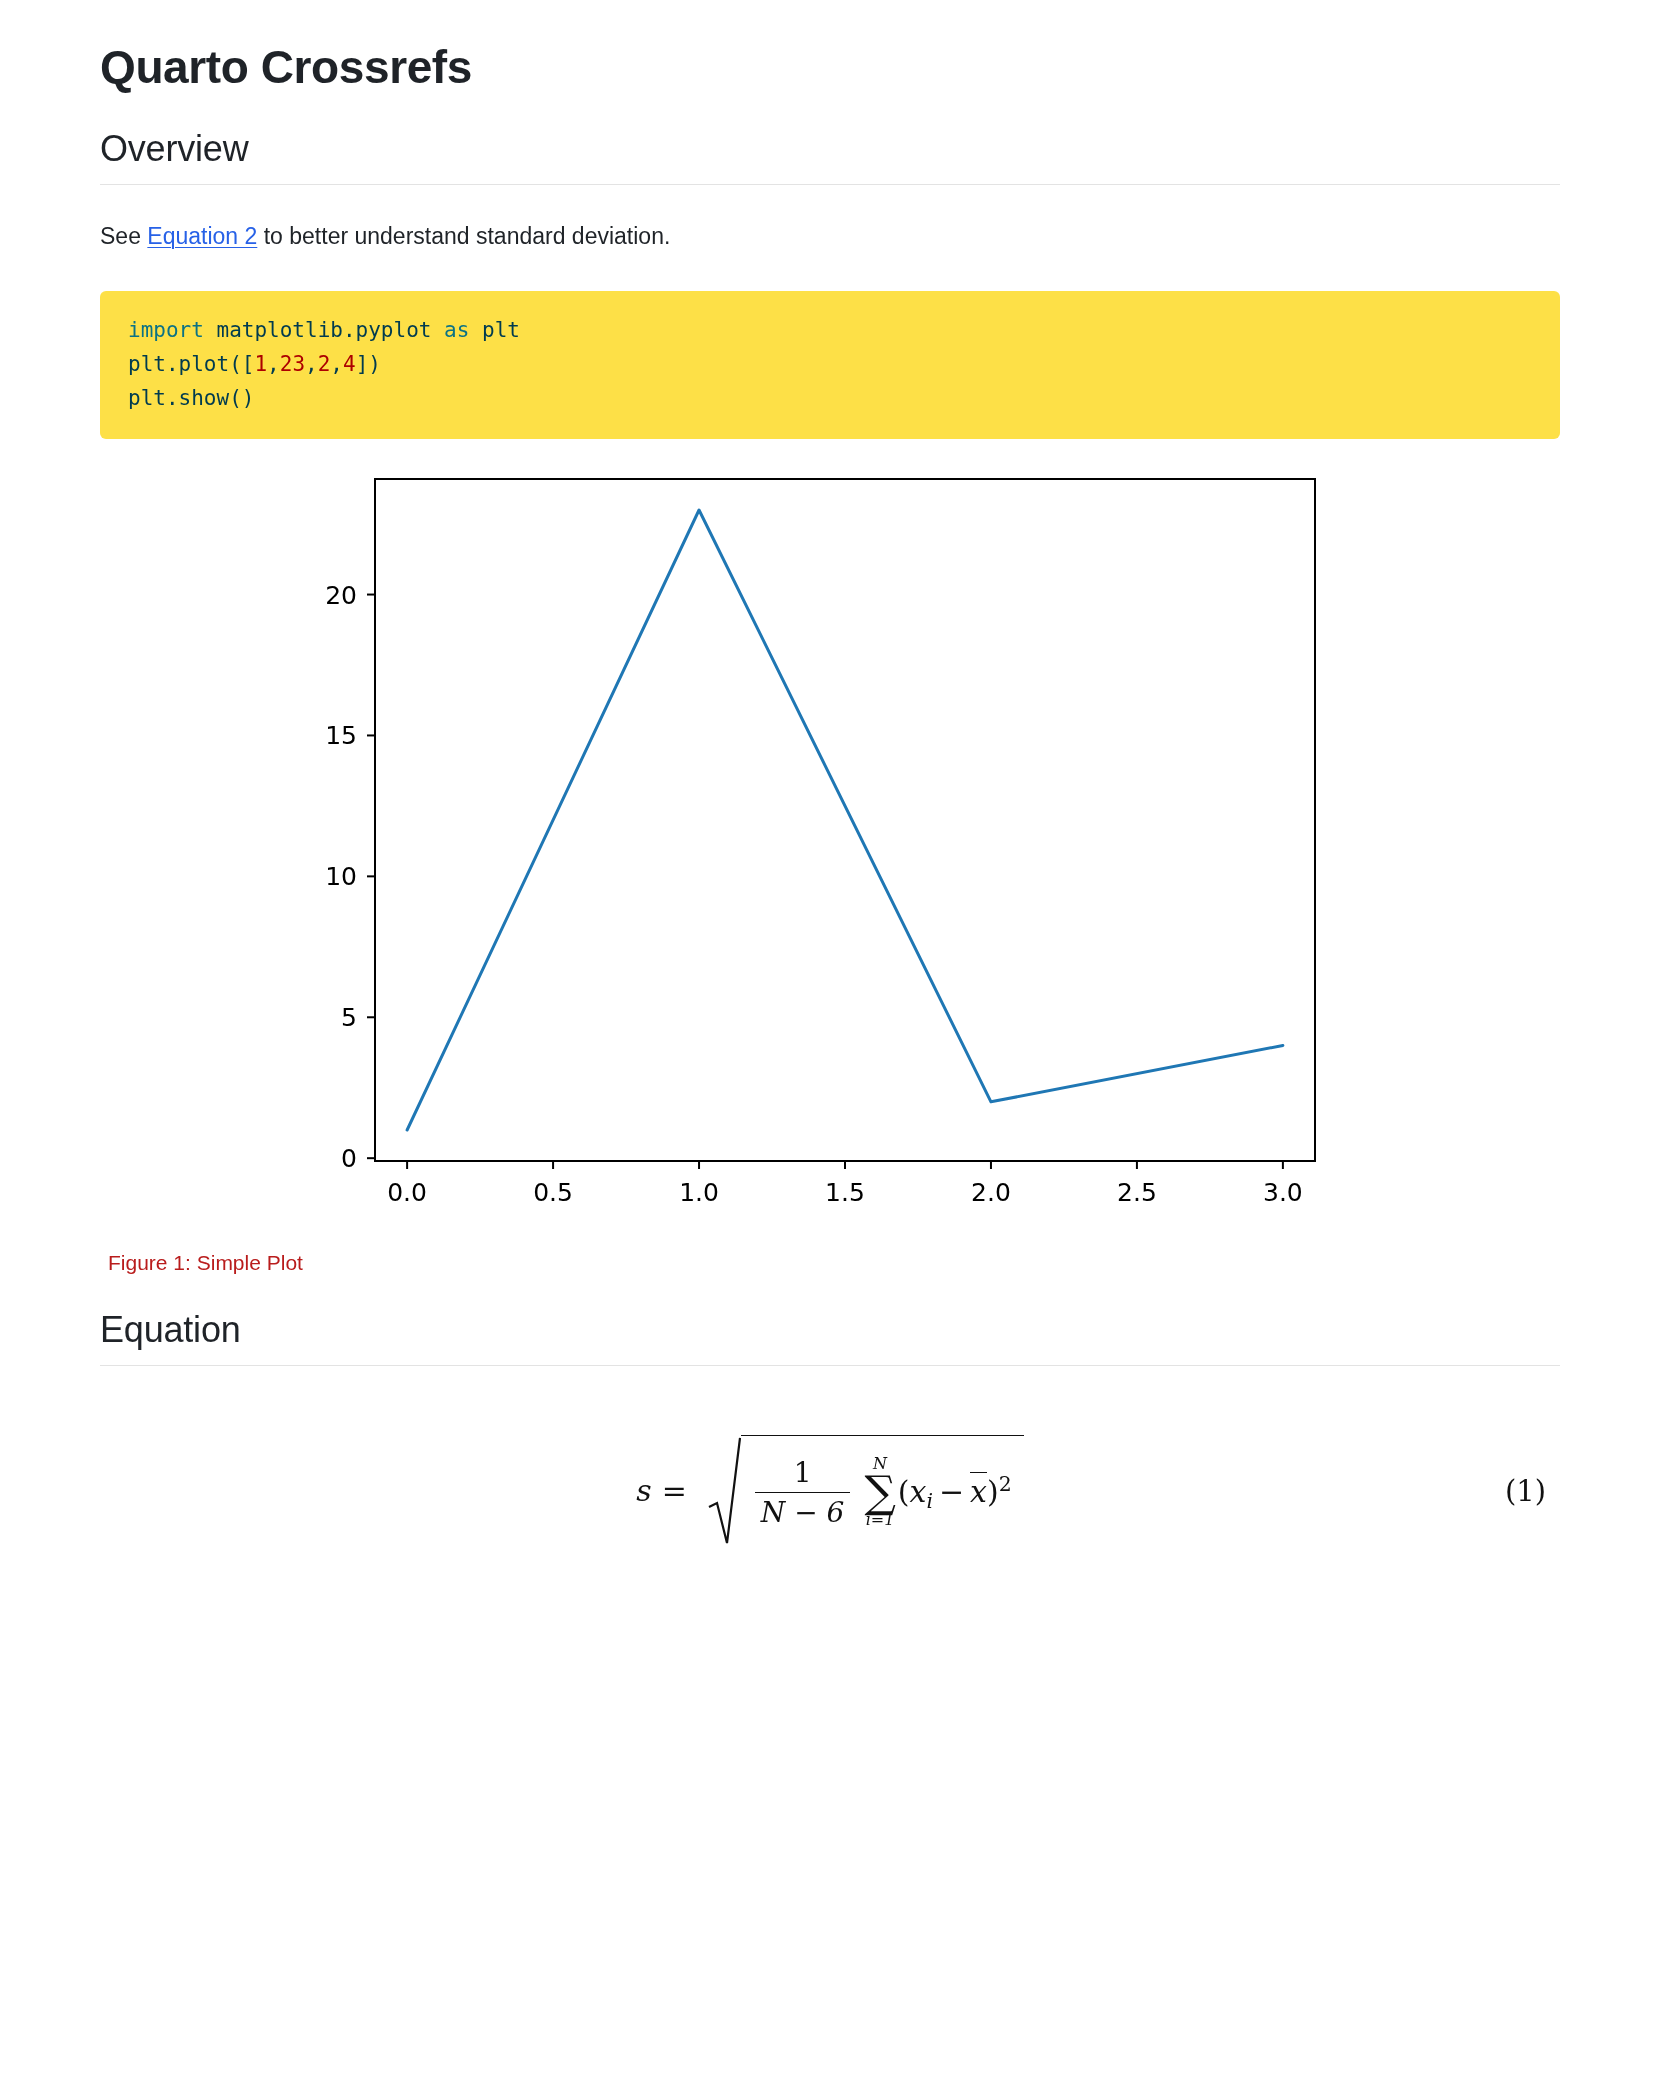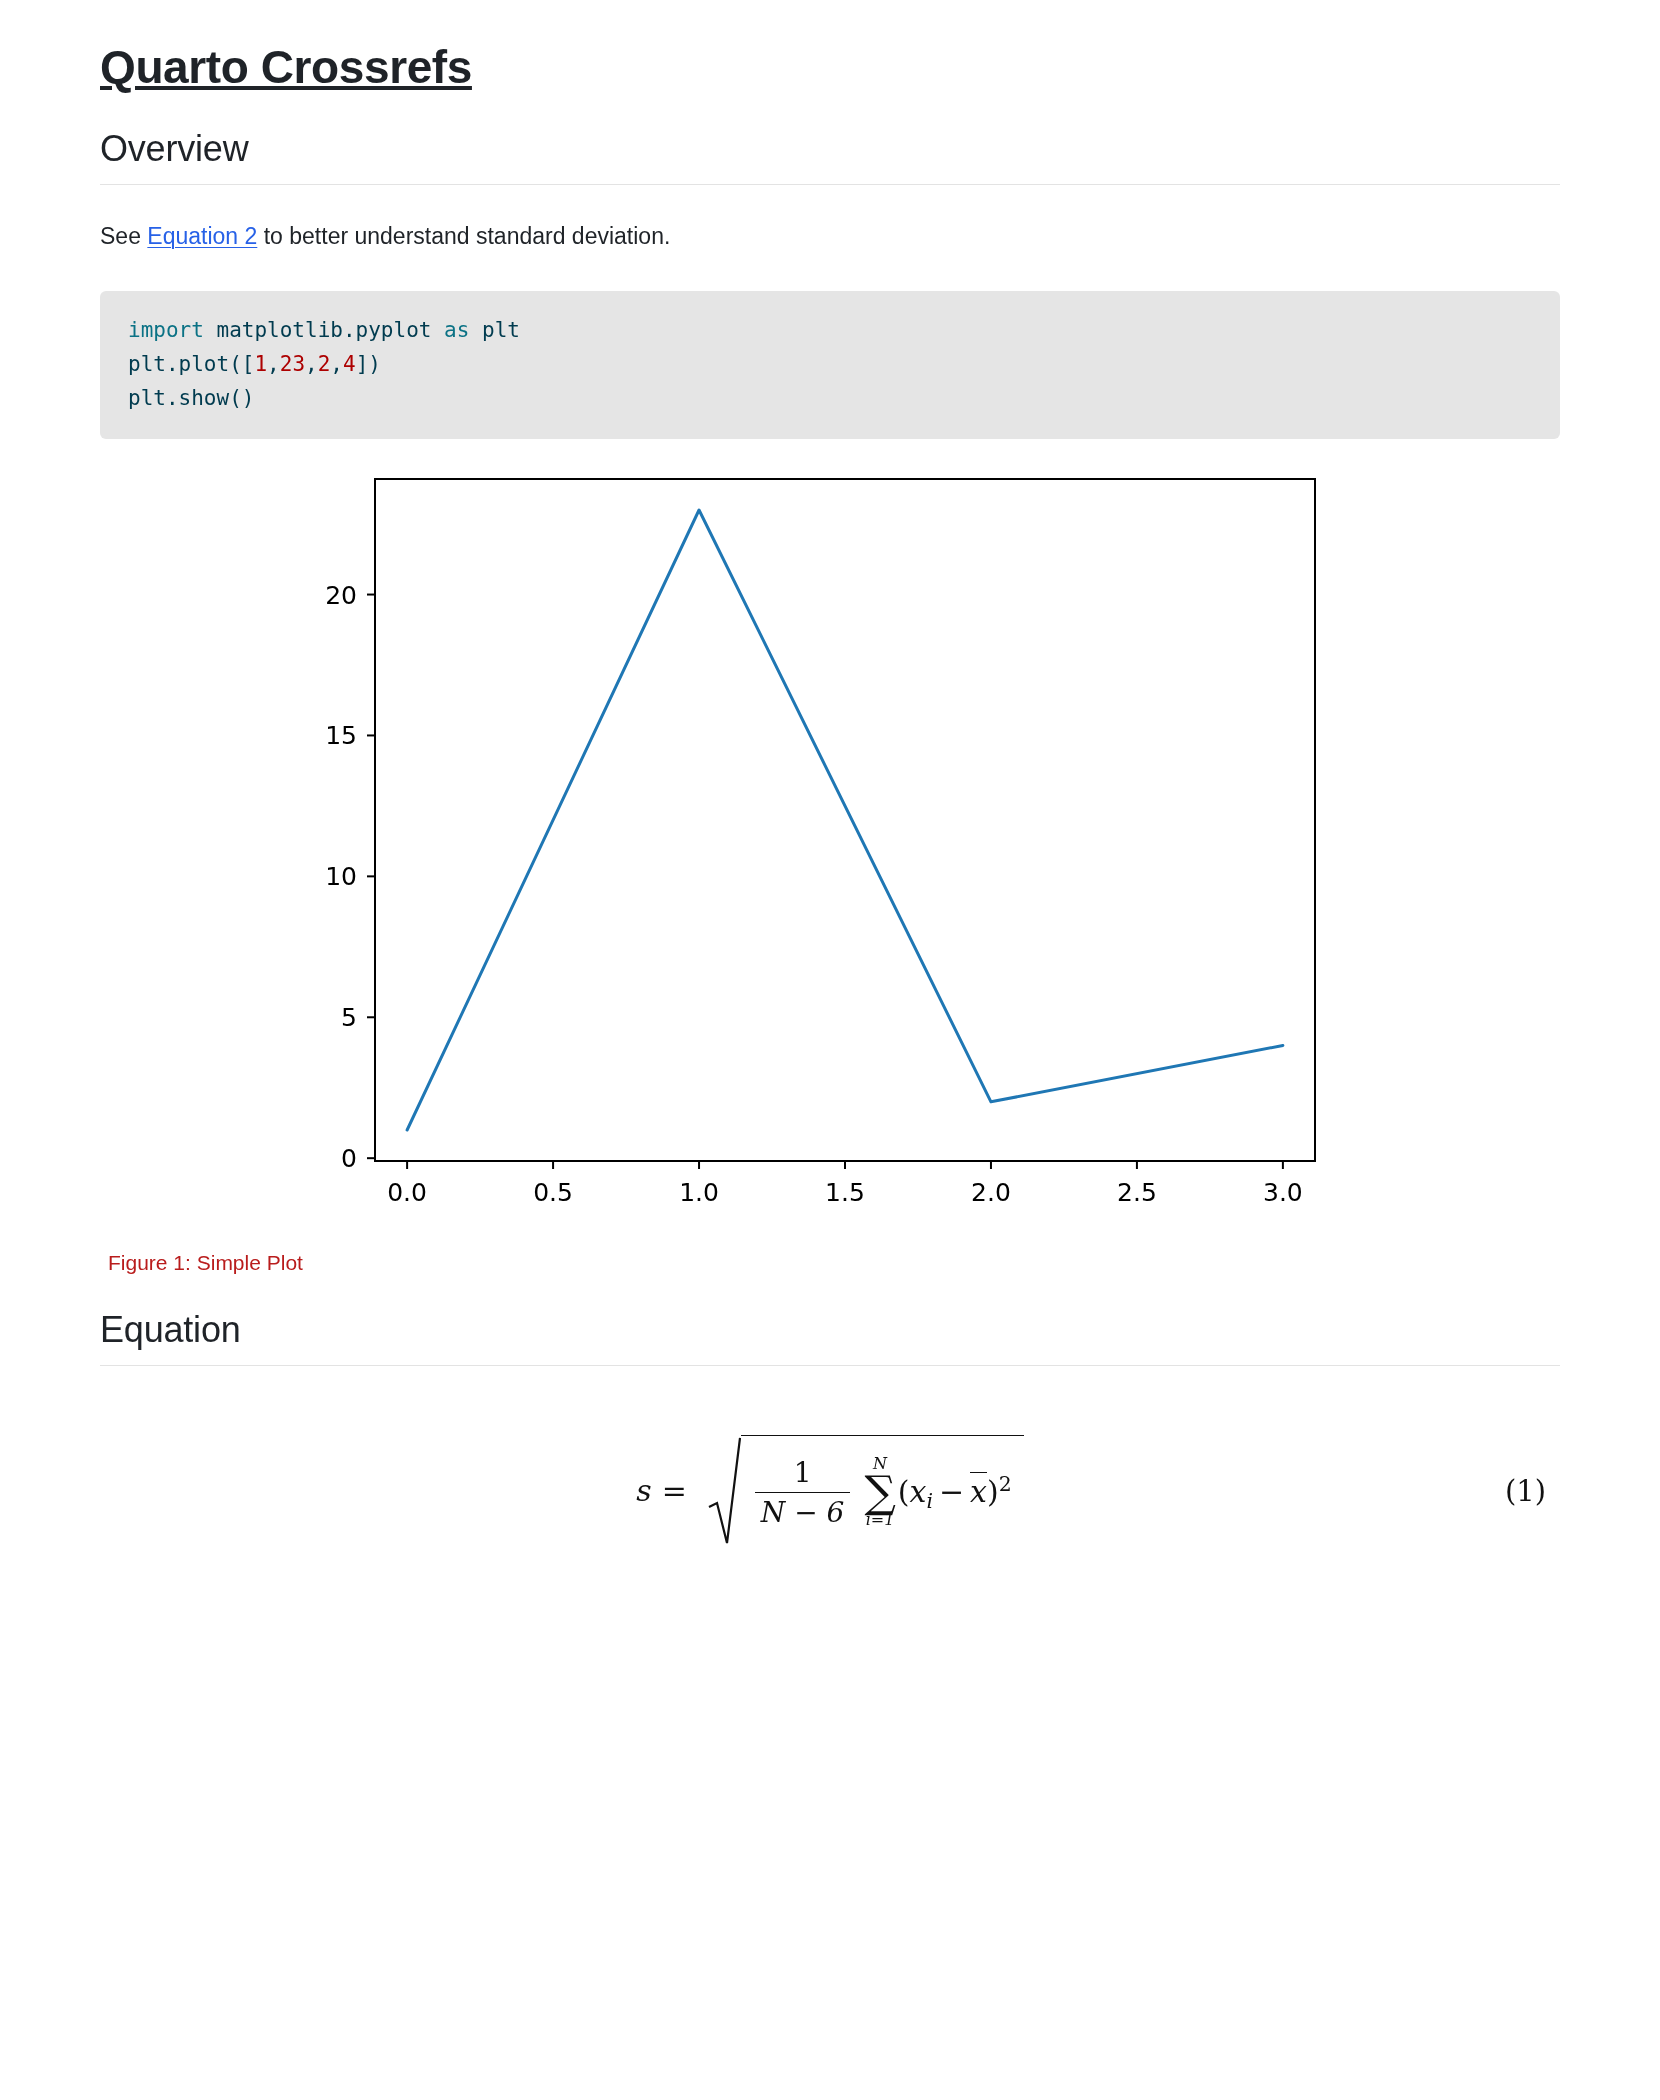--- a/index.html
+++ b/index.html
@@ -19,21 +19,20 @@
     margin: 0 auto;
     padding: 30px 0 40px 0;
     box-sizing: border-box;
   }
   h1.doc-title {
     font-size: 46px;
     font-weight: 700;
     letter-spacing: -0.4px;
     margin: 10px 0 34px 0;
     color: #1f2328;
-    text-decoration: underline;
   }
   h2.section-heading {
     font-size: 36px;
     font-weight: 400;
     letter-spacing: -0.2px;
     margin: 34px 0 0 0;
     padding: 0 0 14px 0;
     border-bottom: 1px solid #e3e3e3;
     color: #1f2328;
   }
@@ -44,21 +43,21 @@
     color: #1f2328;
   }
   a.xref {
     color: #2761e7;
     text-decoration: underline;
     text-underline-offset: 3px;
     text-decoration-thickness: 1px;
   }
   .code-cell {
     margin: 36px 0 0 0;
-    background: #e5e5e5;
+    background: #fde047;
     border-radius: 6px;
     padding: 22px 28px 24px 28px;
   }
   pre.sourcecode {
     margin: 0;
     font-family: "DejaVu Sans Mono", monospace;
     font-size: 21px;
     line-height: 1.62;
     white-space: pre;
     color: #003b4f;

